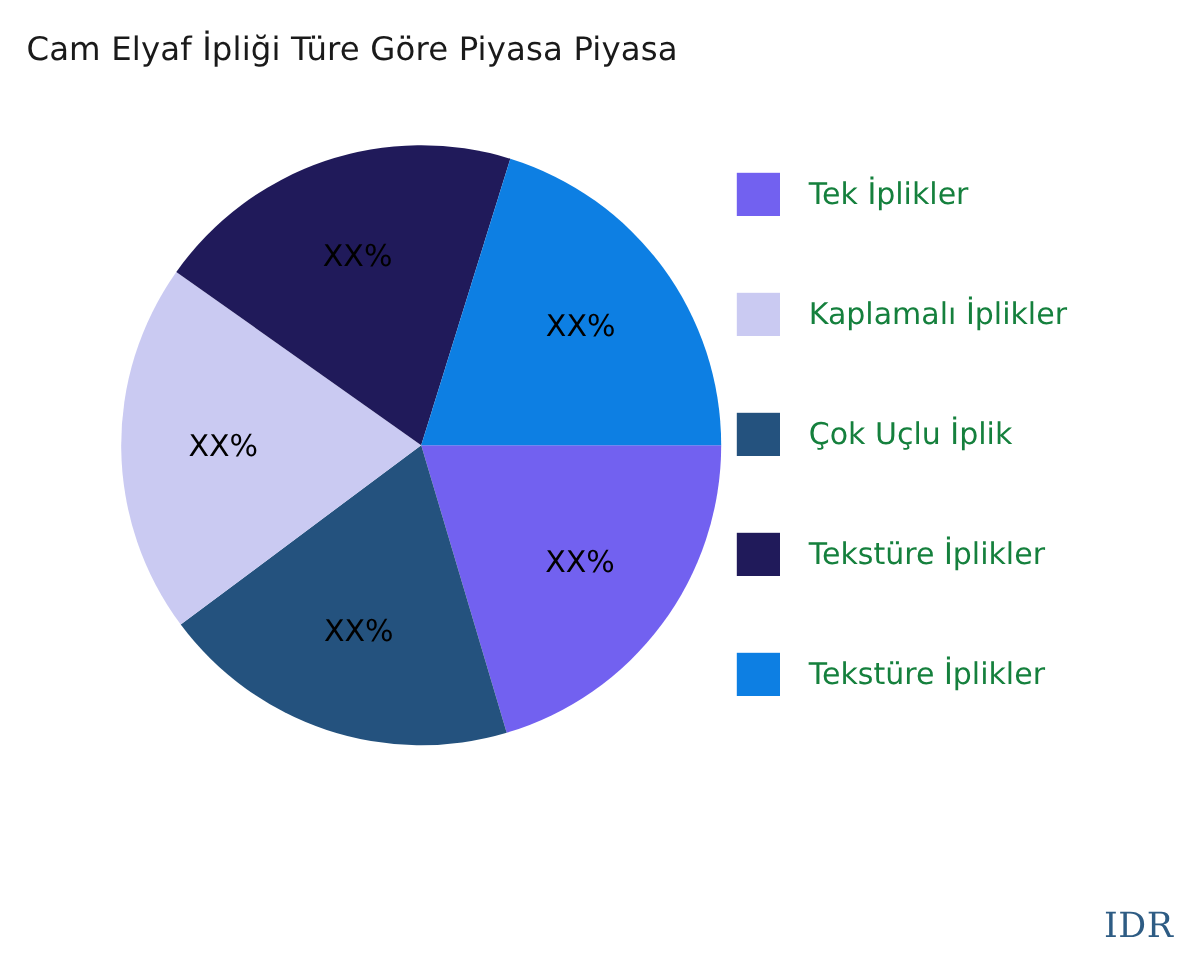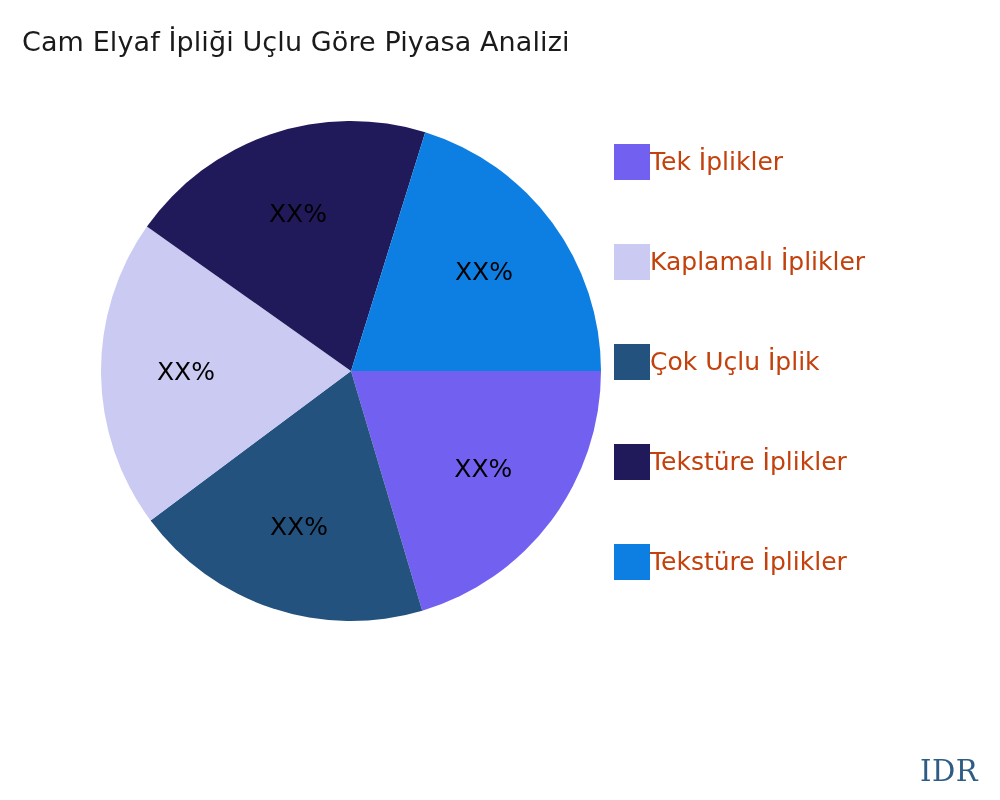--- a/index.html
+++ b/index.html
@@ -60,42 +60,43 @@
     display: flex;
     align-items: center;
     height: 100px;
   }
   .legend-swatch {
     width: 36px;
     height: 36px;
     flex: 0 0 auto;
   }
   .legend-label {
+    margin-left: 24px;
     font-size: 25px;
-    color: #c2410c;
+    color: #15803d;
     line-height: 30px;
     white-space: nowrap;
   }
   #watermark {
     position: absolute;
     right: 22px;
     bottom: 12px;
     font-family: "DejaVu Serif", "Liberation Serif", serif;
     font-size: 29px;
     color: #2e5c84;
     letter-spacing: 0.5px;
     margin-top: 20px;
   }
 </style>
 </head>
 <body>
 
 <div id="chart-root">
 
-  <div id="chart-title">Cam Elyaf İpliği Uçlu Göre Piyasa Analizi</div>
+  <div id="chart-title">Cam Elyaf İpliği Türe Göre Piyasa Piyasa</div>
 
   <div id="pie-area">
     <svg id="pie-svg" width="620" height="760" viewBox="0 0 620 760">
       <g id="pie-slices">
           <path d="M 351 371 L 601.00 371.00 A 250 250 0 0 1 422.25 610.63 Z" fill="#7261f0"></path>
           <path d="M 351 371 L 422.25 610.63 A 250 250 0 0 1 150.61 520.48 Z" fill="#24527e"></path>
           <path d="M 351 371 L 150.61 520.48 A 250 250 0 0 1 146.92 226.61 Z" fill="#cacaf2"></path>
           <path d="M 351 371 L 146.92 226.61 A 250 250 0 0 1 425.26 132.28 Z" fill="#201a5a"></path>
           <path d="M 351 371 L 425.26 132.28 A 250 250 0 0 1 601.00 371.00 Z" fill="#0d7fe3"></path>
         </g>

